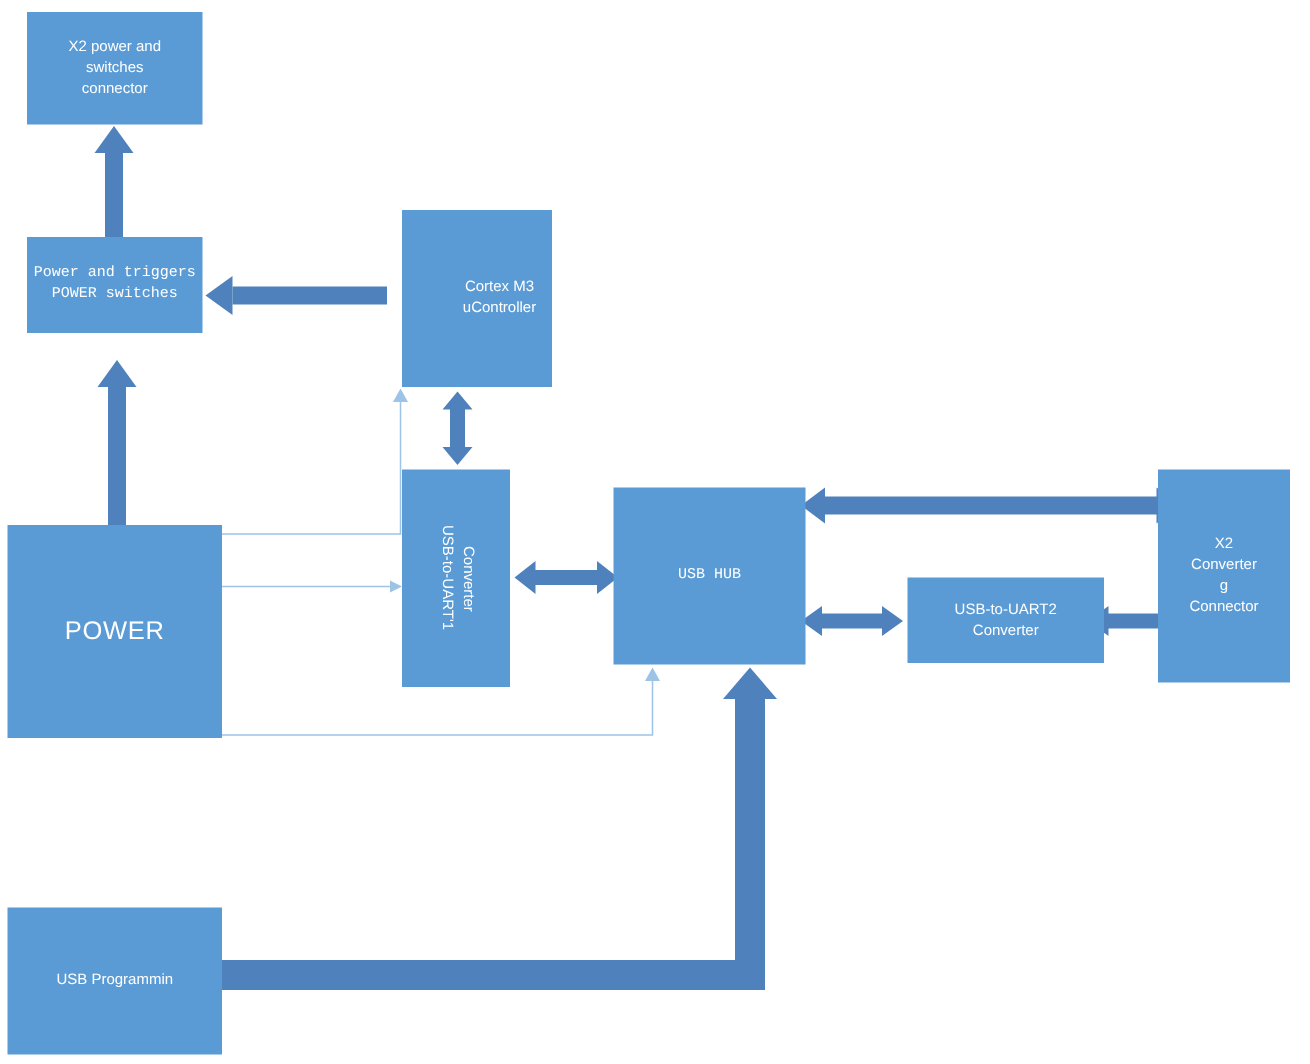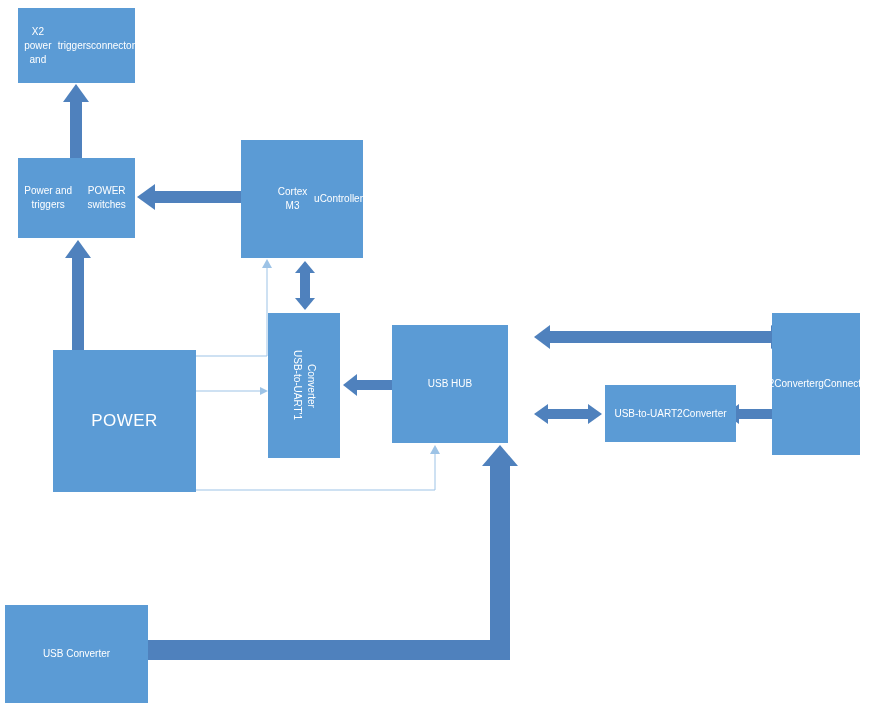--- a/index.html
+++ b/index.html
@@ -14,32 +14,33 @@
   .layer {
     position: absolute;
     left: 0; top: 0;
     width: 873px; height: 709px;
   }
   .box {
     position: absolute;
     background: #5B9BD5;
     color: #ffffff;
     display: flex;
+    flex-direction: column;
     align-items: center;
     justify-content: center;
     text-align: center;
     font-size: 10px;
     line-height: 14px;
   }
   #b-x2power  { left: 18px;  top: 8px;   width: 117px; height: 75px; }
-  #b-mosfet   { left: 18px;  top: 158px; width: 117px; height: 80px; }
-  #b-cortex   { left: 241px; top: 140px; width: 122px; height: 118px; padding-left: 30px; }
-  #b-power    { left: 5px;   top: 350px; width: 143px; height: 142px; font-size: 17px; letter-spacing: 0.5px; margin-left: 48px; }
+  #b-mosfet   { left: 18px;  top: 158px; width: 117px; height: 64px; font-family: Liberation Mono, monospace; }
+  #b-cortex   { left: 268px; top: 140px; width: 100px; height: 118px; padding-left: 30px; }
+  #b-power    { left: 5px;   top: 350px; width: 143px; height: 142px; font-size: 17px; letter-spacing: 0.5px; }
   #b-uart1    { left: 268px; top: 313px; width: 72px;  height: 145px; }
-  #b-usbhub   { left: 392px; top: 325px; width: 116px; height: 118px; }
+  #b-usbhub   { left: 409px; top: 325px; width: 128px; height: 118px; font-family: Liberation Mono, monospace; }
   #b-uart2    { left: 605px; top: 385px; width: 131px; height: 57px; }
   #b-x2prog   { left: 772px; top: 313px; width: 88px;  height: 142px; text-align: right; }
   #b-usbconn  { left: 5px;   top: 605px; width: 143px; height: 98px; }
   .vtext {
     writing-mode: vertical-lr;
     text-align: center;
     line-height: 14px;
   }
 </style>
 </head>
@@ -108,21 +109,21 @@
   </g>
   <g fill="#9DC3E6">
     <polygon points="267,259 262,268 272,268"></polygon>
     <polygon points="268,391 260,387 260,395"></polygon>
     <polygon points="435,445 430,454 440,454"></polygon>
   </g>
 </svg>
 
 <div class="box" id="b-x2power">
   <div>X2 power and</div>
-  <div>triggers</div>
+  <div>switches</div>
   <div>connector</div>
 </div>
 
 <div class="box" id="b-mosfet">
   <div>Power and triggers</div>
   <div>POWER switches</div>
 </div>
 
 <div class="box" id="b-cortex">
   <div>Cortex M3</div>
@@ -150,14 +151,14 @@
 </div>
 
 <div class="box" id="b-x2prog">
   <div>X2</div>
   <div>Converter</div>
   <div>g</div>
   <div>Connector</div>
 </div>
 
 <div class="box" id="b-usbconn">
-  <div>USB Converter</div>
+  <div>USB Programmin</div>
 </div>
 
 </body></html>

